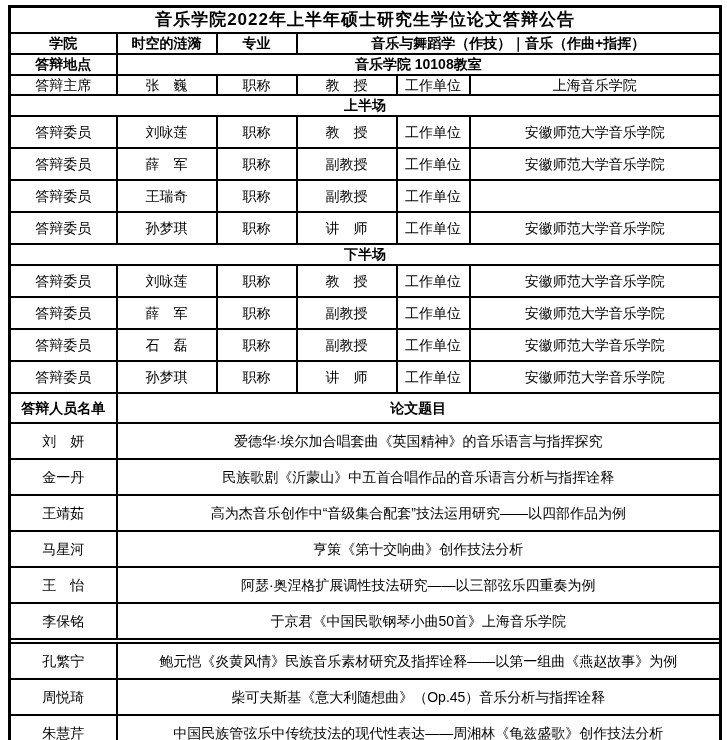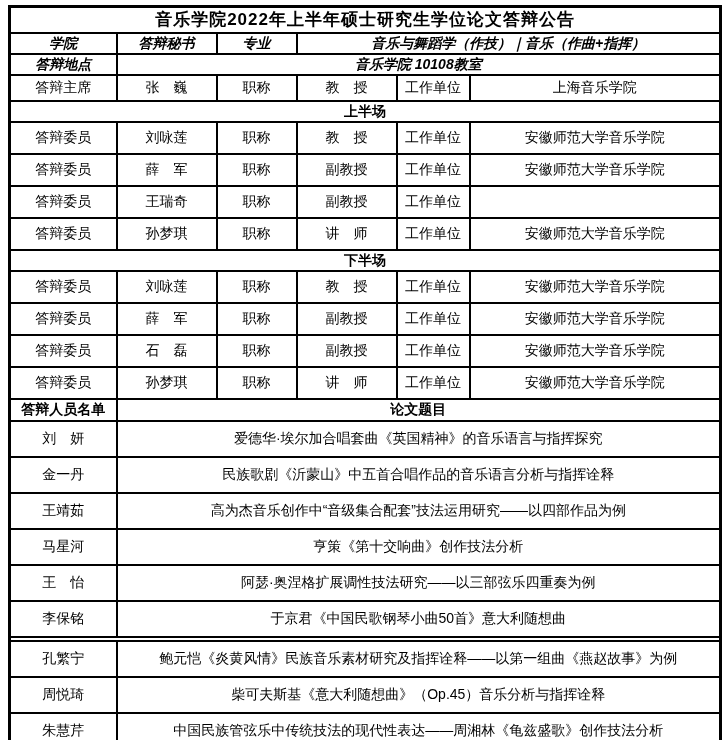--- a/index.html
+++ b/index.html
@@ -32,25 +32,25 @@
     white-space: nowrap;
   }
   td.wrap { white-space: normal; }
   .b { font-weight: bold; }
   .title-cell {
     font-size: 17px;
     font-weight: bold;
     letter-spacing: 1px;
   }
   tr.r-title  { height: 26px; }
-  tr.r-info   { height: 21px; font-style: italic; }
-  tr.r-chair  { height: 26px; }
+  tr.r-info   { height: 21px; }
+  tr.r-chair  { height: 20px; }
   tr.r-sect   { height: 21px; }
   tr.r-member { height: 32px; }
-  tr.r-listhd { height: 22px; }
+  tr.r-listhd { height: 30px; }
   tr.r-thesis { height: 36px; }
   tr.r-sep    { height: 4px; }
   tr.r-sep td { padding: 0; }
 </style>
 </head>
 <body>
 
 <div class="page">
   <table class="announce">
     <colgroup>
@@ -62,21 +62,21 @@
         <col style="width:251px">
     </colgroup>
 
     <tbody>
         <tr class="r-title">
       <td colspan="6" class="title-cell">音乐学院2022年上半年硕士研究生学位论文答辩公告</td>
     </tr>
 
     <tr class="r-info">
       <td class="b">学院</td>
-      <td class="b">答辩秘书</td>
+      <td class="b">时空的涟漪</td>
       <td class="b">专业</td>
       <td colspan="3" class="b">音乐与舞蹈学（作技）｜音乐（作曲+指挥）</td>
     </tr>
 
 
     <tr class="r-info">
       <td class="b">答辩地点</td>
       <td colspan="5" class="b">音乐学院 10108教室</td>
     </tr>
 
@@ -183,21 +183,21 @@
     <tr class="r-thesis">
       <td>马星河</td>
       <td colspan="5" class="wrap">亨策《第十交响曲》创作技法分析</td>
     </tr>
     <tr class="r-thesis">
       <td>王　怡</td>
       <td colspan="5" class="wrap">阿瑟·奥涅格扩展调性技法研究——以三部弦乐四重奏为例</td>
     </tr>
     <tr class="r-thesis">
       <td>李保铭</td>
-      <td colspan="5" class="wrap">于京君《中国民歌钢琴小曲50首》意大利随想曲</td>
+      <td colspan="5" class="wrap">于京君《中国民歌钢琴小曲50首》上海音乐学院</td>
     </tr>
 
     <tr class="r-sep">
       <td colspan="6"></td>
     </tr>
 
     <tr class="r-thesis">
       <td>孔繁宁</td>
       <td colspan="5" class="wrap">鲍元恺《炎黄风情》民族音乐素材研究及指挥诠释——以第一组曲《燕赵故事》为例</td>
     </tr>

